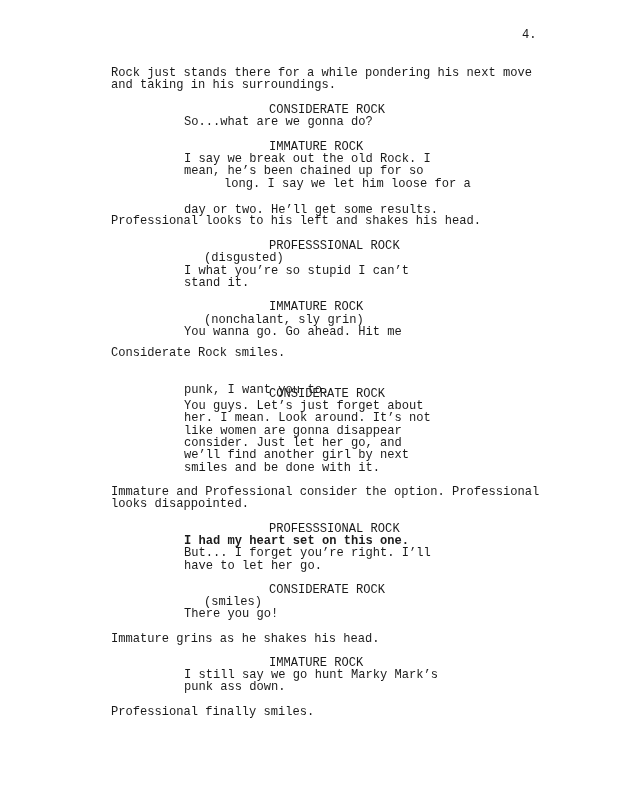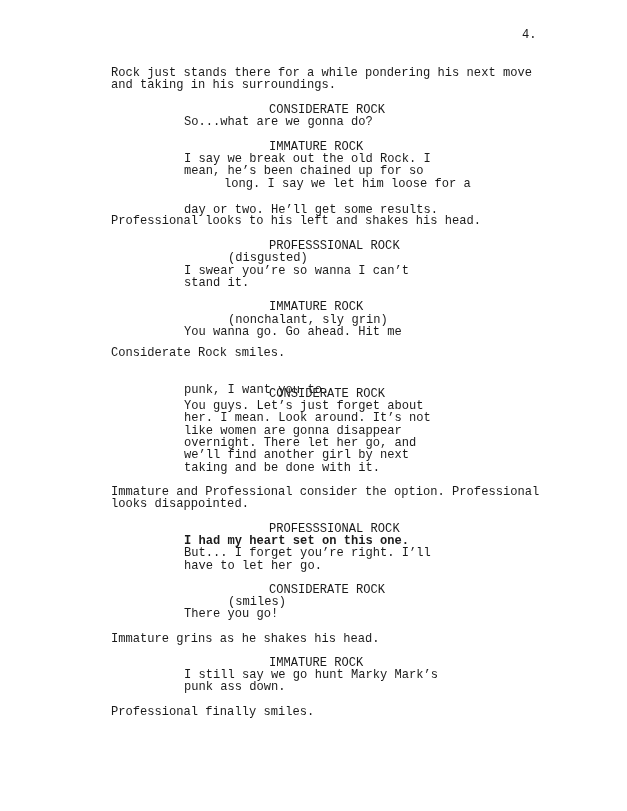--- a/index.html
+++ b/index.html
@@ -7,55 +7,55 @@
   .page {
     position: absolute; left: 0; top: 0; width: 627px; height: 811px;
     background: #ffffff; color: #1a1a1a;
     font-family: "Liberation Mono", "DejaVu Sans Mono", monospace;
     font-size: 12.1px; line-height: 12.35px;
   }
   .line { position: absolute; white-space: pre; }
   .pagenum { left: 522px; top: 29px; }
   .action { left: 111px; }
   .character { left: 258px; margin-left: 11px; }
-  .paren { left: 228px; }
+  .paren { left: 204px; }
   .dialogue { left: 184px; }
 </style>
 </head>
 <body>
 
 <div class="page">
   <div class="line pagenum">4.</div>
   <div id="blocks">
       <div class="line action" style="top: 67px;">Rock just stands there for a while pondering his next move</div>
       <div class="line action" style="top: 79.35px;">and taking in his surroundings.</div>
       <div class="line character" style="top: 104px;">CONSIDERATE ROCK</div>
       <div class="line dialogue" style="top: 116px;">So...what are we gonna do?</div>
       <div class="line character" style="top: 141px;">IMMATURE ROCK</div>
       <div class="line dialogue" style="top: 153px;">I say we break out the old Rock. I</div>
       <div class="line dialogue" style="top: 165.35px;">mean, he’s been chained up for so</div>
       <div class="line dialogue" style="top: 177.7px; margin-left: 40px;">long. I say we let him loose for a</div>
       <div class="line dialogue" style="top: 204px;">day or two. He’ll get some results.</div>
       <div class="line action" style="top: 215px;">Professional looks to his left and shakes his head.</div>
       <div class="line character" style="top: 240px;">PROFESSSIONAL ROCK</div>
       <div class="line paren" style="top: 252px;">(disgusted)</div>
-      <div class="line dialogue" style="top: 265px;">I swear you’re so wanna I can’t</div>
+      <div class="line dialogue" style="top: 265px;">I what you’re so stupid I can’t</div>
       <div class="line dialogue" style="top: 277.35px;">stand it.</div>
       <div class="line character" style="top: 301px;">IMMATURE ROCK</div>
       <div class="line paren" style="top: 314px;">(nonchalant, sly grin)</div>
       <div class="line dialogue" style="top: 326px;">You wanna go. Go ahead. Hit me</div>
       <div class="line dialogue" style="top: 342px; margin-top: 42px;">punk, I want you to.</div>
       <div class="line action" style="top: 347px;">Considerate Rock smiles.</div>
       <div class="line character" style="top: 388px;">CONSIDERATE ROCK</div>
       <div class="line dialogue" style="top: 400px;">You guys. Let’s just forget about</div>
       <div class="line dialogue" style="top: 412.35px;">her. I mean. Look around. It’s not</div>
       <div class="line dialogue" style="top: 424.7px;">like women are gonna disappear</div>
-      <div class="line dialogue" style="top: 437.05px;">overnight. There let her go, and</div>
+      <div class="line dialogue" style="top: 437.05px;">consider. Just let her go, and</div>
       <div class="line dialogue" style="top: 449.4px;">we’ll find another girl by next</div>
-      <div class="line dialogue" style="top: 461.75px;">taking and be done with it.</div>
+      <div class="line dialogue" style="top: 461.75px;">smiles and be done with it.</div>
       <div class="line action" style="top: 486px;">Immature and Professional consider the option. Professional</div>
       <div class="line action" style="top: 498.35px;">looks disappointed.</div>
       <div class="line character" style="top: 523px;">PROFESSSIONAL ROCK</div>
       <div class="line dialogue" style="top: 535px; font-weight: bold;">I had my heart set on this one.</div>
       <div class="line dialogue" style="top: 547.35px;">But... I forget you’re right. I’ll</div>
       <div class="line dialogue" style="top: 559.7px;">have to let her go.</div>
       <div class="line character" style="top: 584px;">CONSIDERATE ROCK</div>
       <div class="line paren" style="top: 596px;">(smiles)</div>
       <div class="line dialogue" style="top: 608px;">There you go!</div>
       <div class="line action" style="top: 633px;">Immature grins as he shakes his head.</div>

